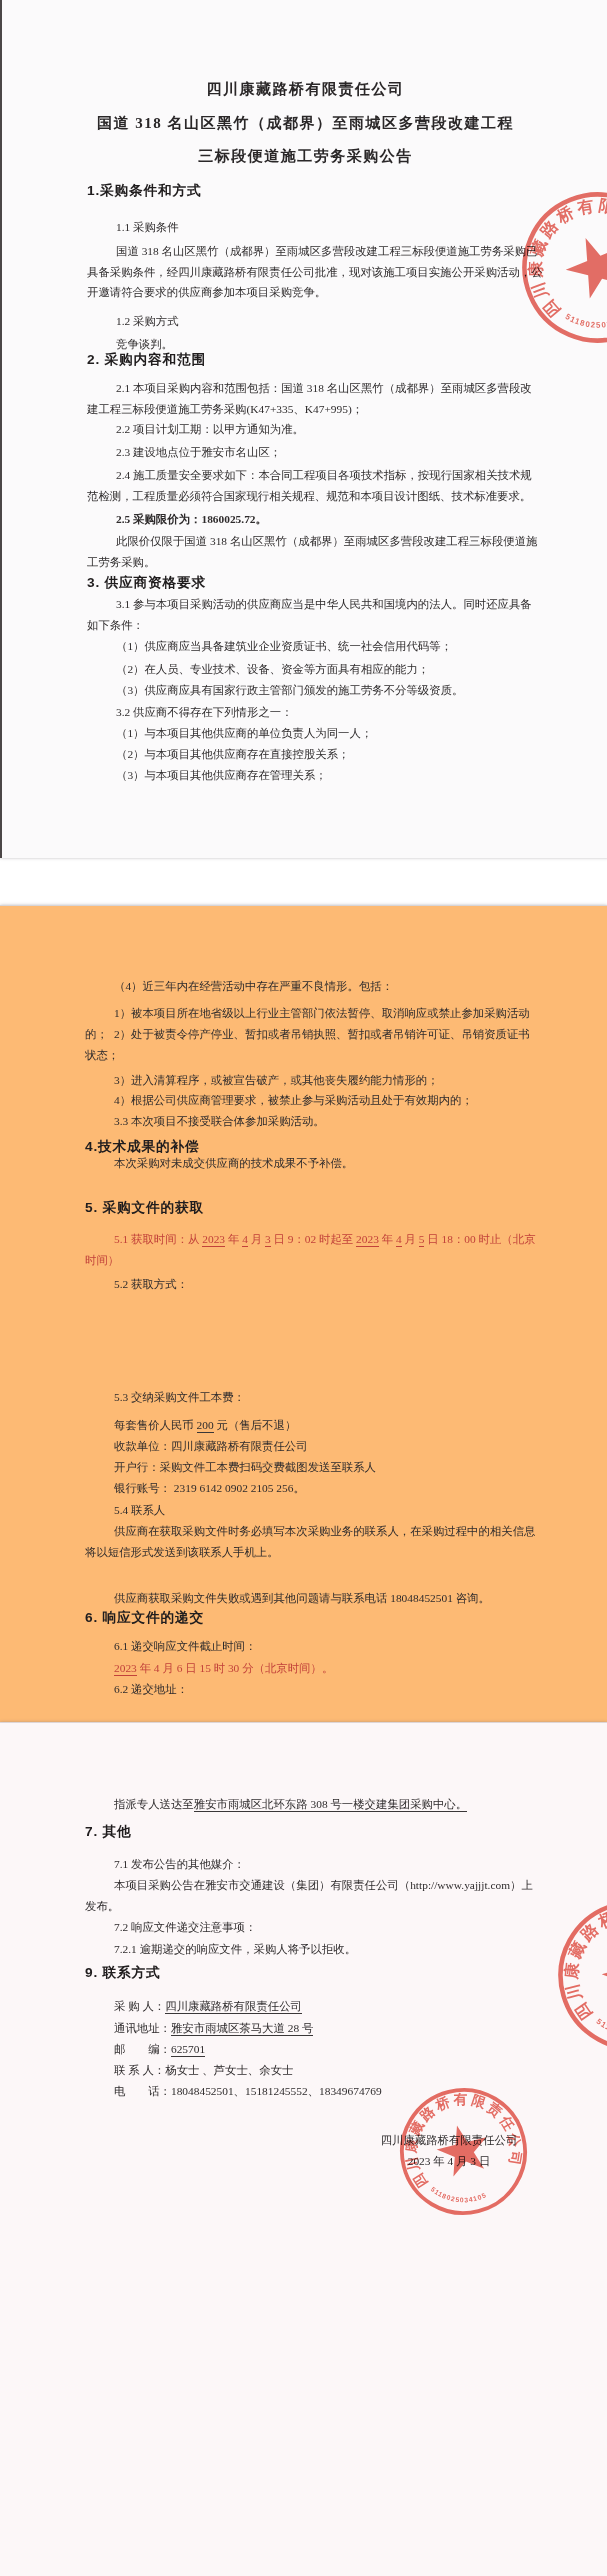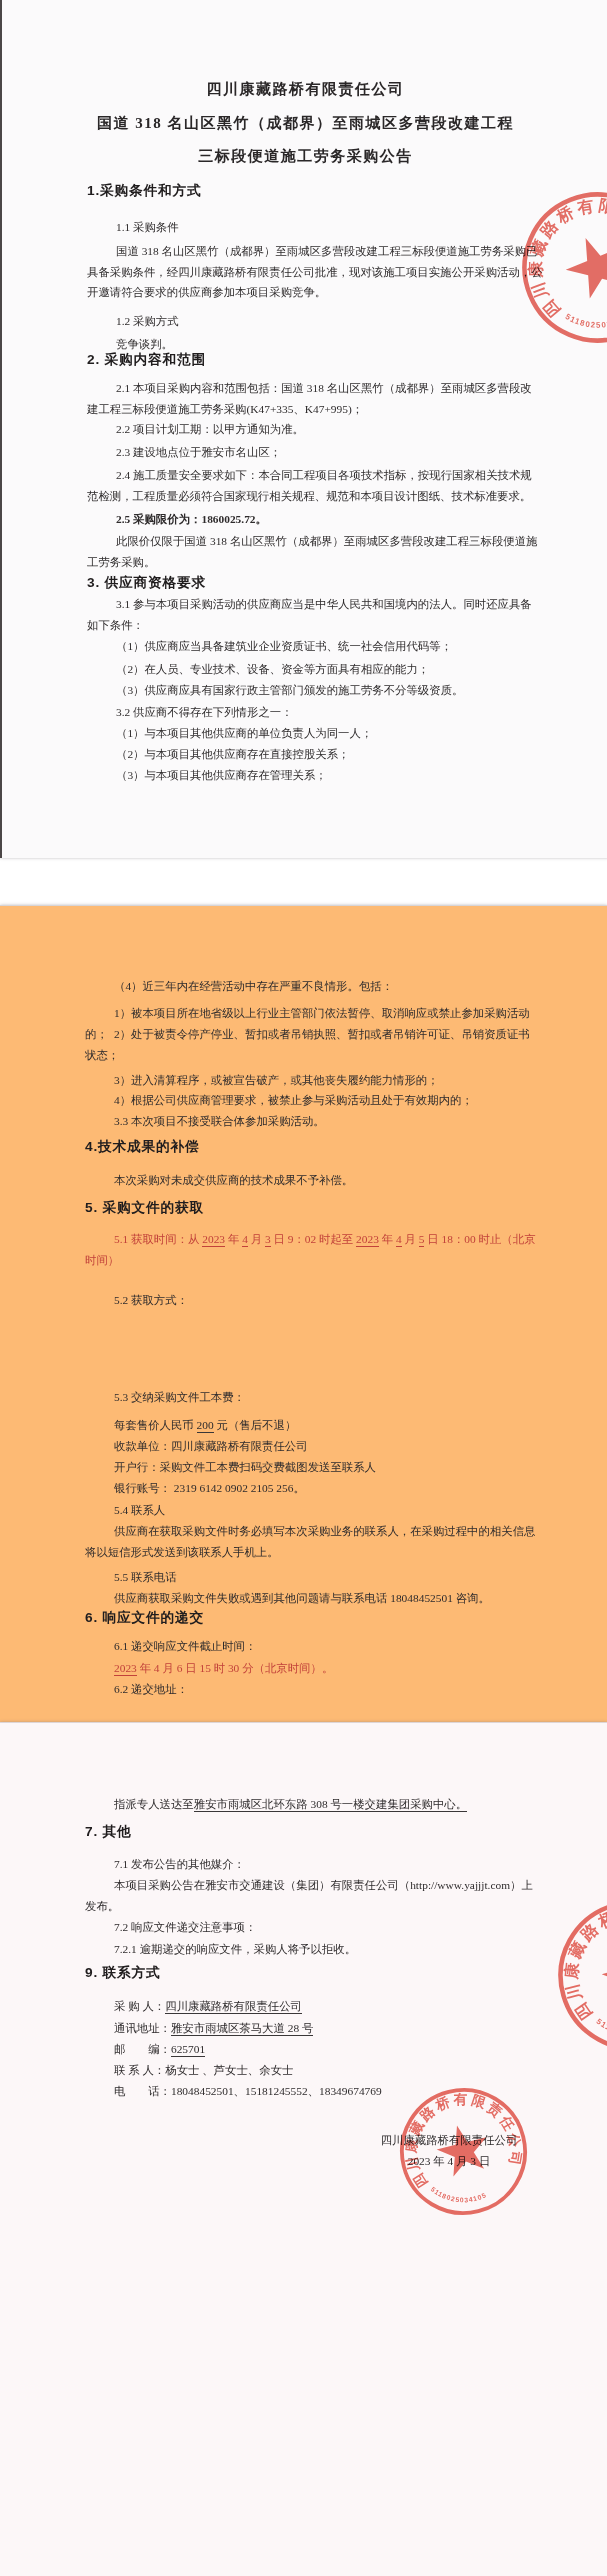--- a/index.html
+++ b/index.html
@@ -84,33 +84,32 @@
 
   <div class="page page2">
     <div class="b" style="top:70px">（4）近三年内在经营活动中存在严重不良情形。包括：</div>
     <div class="b" style="top:97px">1）被本项目所在地省级以上行业主管部门依法暂停、取消响应或禁止参加采购活动的；</div>
     <div class="b" style="top:118px">2）处于被责令停产停业、暂扣或者吊销执照、暂扣或者吊销许可证、吊销资质证书状态；</div>
     <div class="b" style="top:164px">3）进入清算程序，或被宣告破产，或其他丧失履约能力情形的；</div>
     <div class="b" style="top:184px">4）根据公司供应商管理要求，被禁止参与采购活动且处于有效期内的；</div>
     <div class="b" style="top:205px">3.3 本次项目不接受联合体参加采购活动。</div>
 
     <div class="h" style="top:232px">4.技术成果的补偿</div>
-    <div class="b" style="top:264px">本次采购对未成交供应商的技术成果不予补偿。</div>
+    <div class="b" style="top:247px">本次采购对未成交供应商的技术成果不予补偿。</div>
 
     <div class="h" style="top:293px">5. 采购文件的获取</div>
     <div class="b red" style="top:323px"><span>5.1 获取时间：从 </span><span class="u">2023</span><span> 年 </span><span class="u">4</span><span> 月 </span><span class="u">3</span><span> 日 9：02 时起至 </span><span class="u">2023</span><span> 年 </span><span class="u">4</span><span> 月 </span><span class="u">5</span><span> 日 18：00 时止（北京时间）</span></div>
-    <div class="b" style="top:384px">5.2 获取方式：</div>
+    <div class="b" style="top:368px">5.2 获取方式：</div>
     <div class="b" style="top:481px">5.3 交纳采购文件工本费：</div>
     <div class="b" style="top:509px"><span>每套售价人民币 </span><span class="ul">200</span><span> 元（售后不退）</span></div>
     <div class="b" style="top:530px">收款单位：四川康藏路桥有限责任公司</div>
     <div class="b" style="top:551px">开户行：采购文件工本费扫码交费截图发送至联系人</div>
     <div class="b" style="top:572px">银行账号： 2319 6142 0902 2105 256。</div>
     <div class="b" style="top:594px">5.4 联系人</div>
     <div class="b" style="top:615px">供应商在获取采购文件时务必填写本次采购业务的联系人，在采购过程中的相关信息将以短信形式发送到该联系人手机上。</div>
-    <div class="b" style="top:661px">5.5 联系电话</div>
     <div class="b" style="top:682px">供应商获取采购文件失败或遇到其他问题请与联系电话 18048452501 咨询。</div>
 
     <div class="h" style="top:703px">6. 响应文件的递交</div>
     <div class="b" style="top:730px">6.1 递交响应文件截止时间：</div>
     <div class="b red" style="top:752px"><span class="u">2023</span><span> 年 4 月 6 日 15 时 30 分（北京时间）。</span></div>
     <div class="b" style="top:773px">6.2 递交地址：</div>
   </div>
 
   <div class="page page3">
     <div class="b" style="top:71px"><span>指派专人送达至</span><span class="ul">雅安市雨城区北环东路 308 号一楼交建集团采购中心。</span></div>

